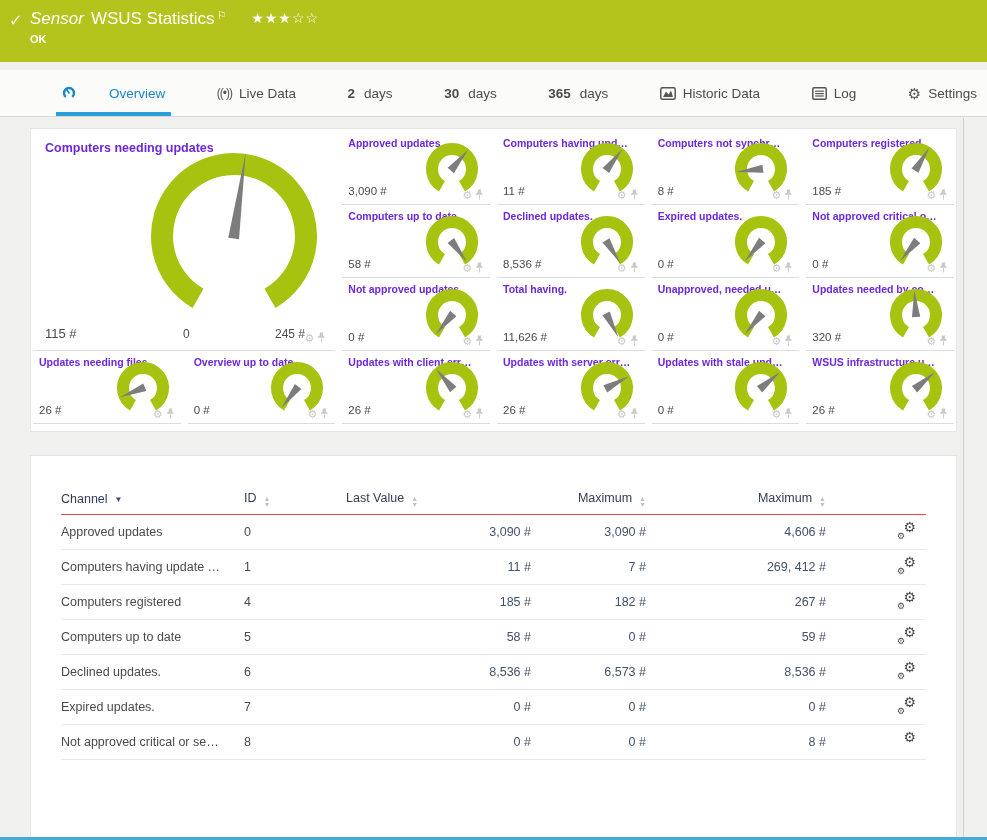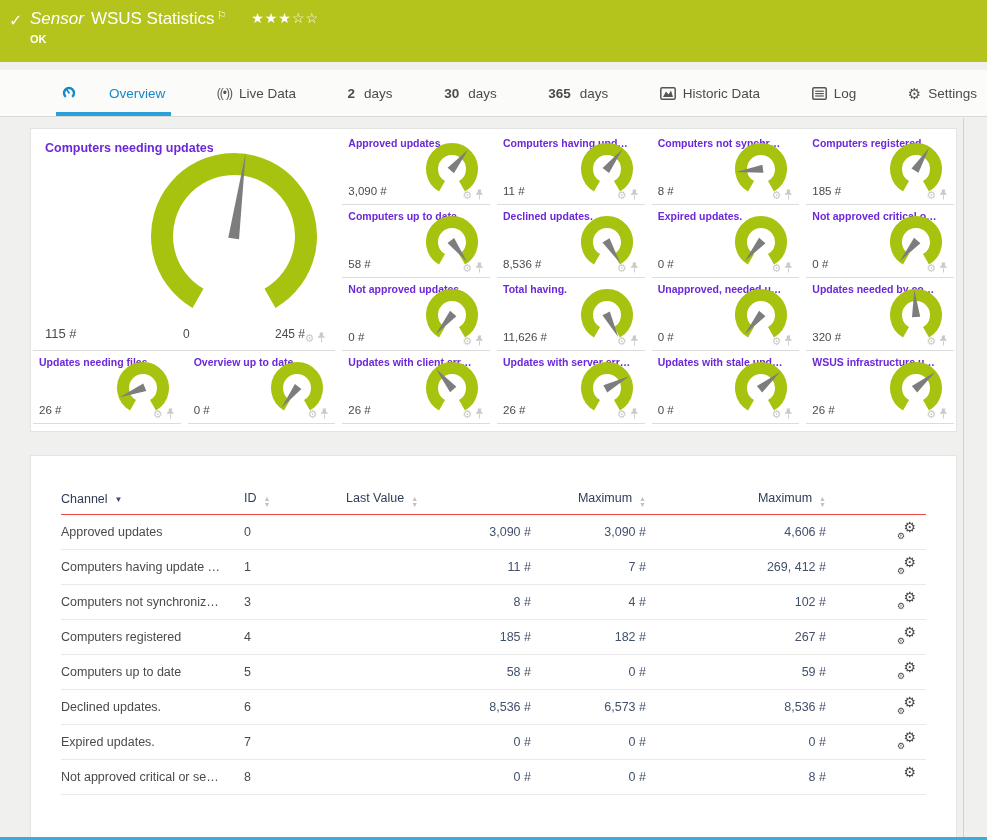--- a/index.html
+++ b/index.html
@@ -488,28 +488,20 @@
         </tr>
         <tr>
           <td>Computers having update …</td>
           <td>1</td>
           <td class="ar num">11 #</td>
           <td class="ar num">7 #</td>
           <td class="ar num">269, 412 #</td>
           <td class="gear-cell"><span class="cog-wrap"><span class="cog-big">⚙</span><span class="cog-small">⚙</span></span></td>
         </tr>
         <tr>
-          <td>Computers not synchroniz…</td>
-          <td>3</td>
-          <td class="ar num">8 #</td>
-          <td class="ar num">4 #</td>
-          <td class="ar num">102 #</td>
-          <td class="gear-cell"><span class="cog-wrap"><span class="cog-big">⚙</span><span class="cog-small">⚙</span></span></td>
-        </tr>
-        <tr>
           <td>Computers registered</td>
           <td>4</td>
           <td class="ar num">185 #</td>
           <td class="ar num">182 #</td>
           <td class="ar num">267 #</td>
           <td class="gear-cell"><span class="cog-wrap"><span class="cog-big">⚙</span><span class="cog-small">⚙</span></span></td>
         </tr>
         <tr>
           <td>Computers up to date</td>
           <td>5</td>

